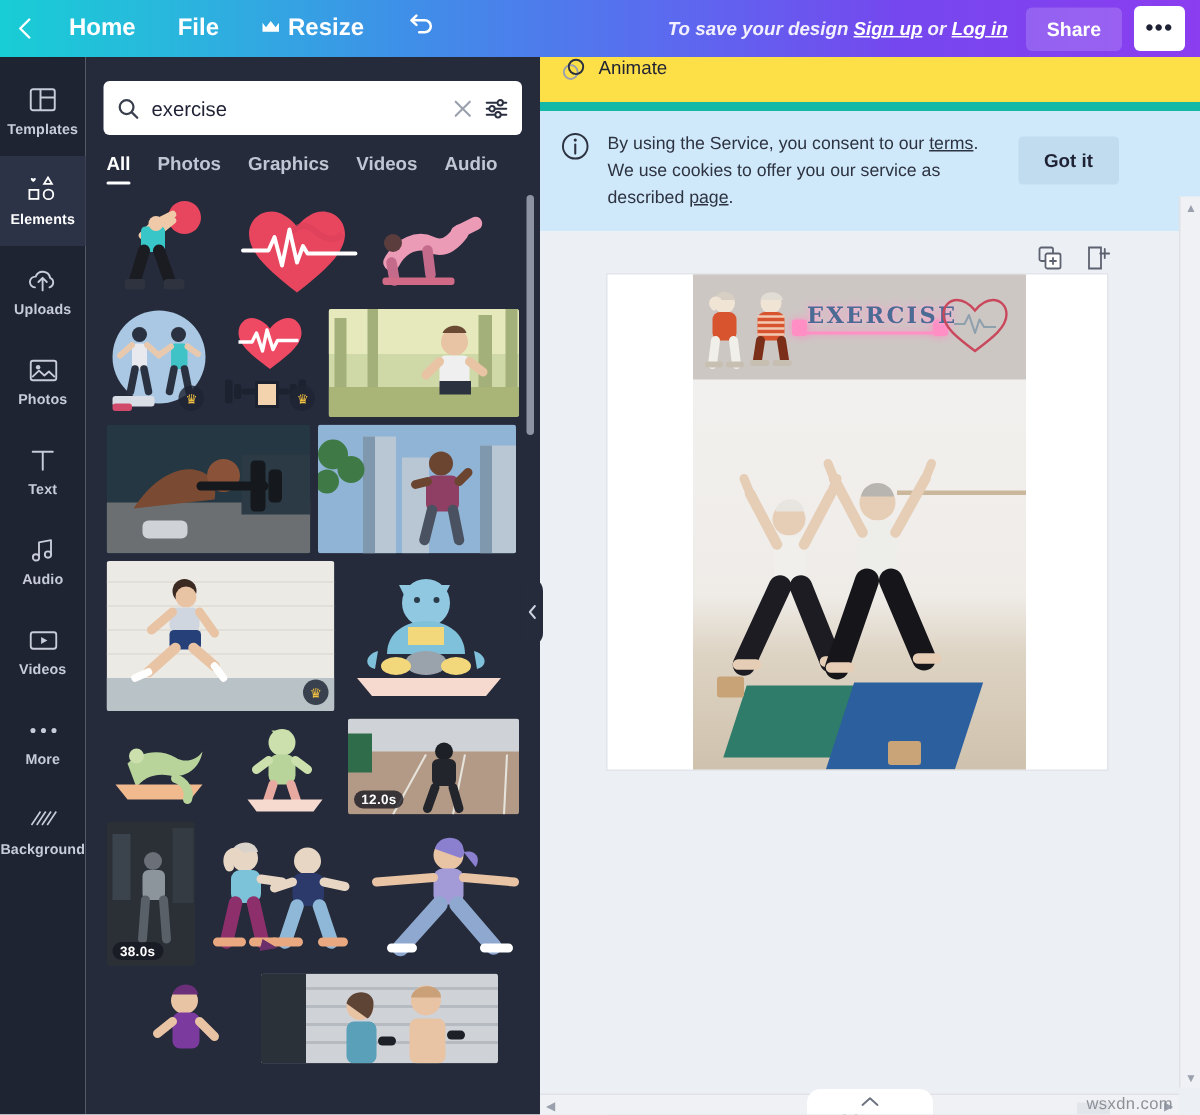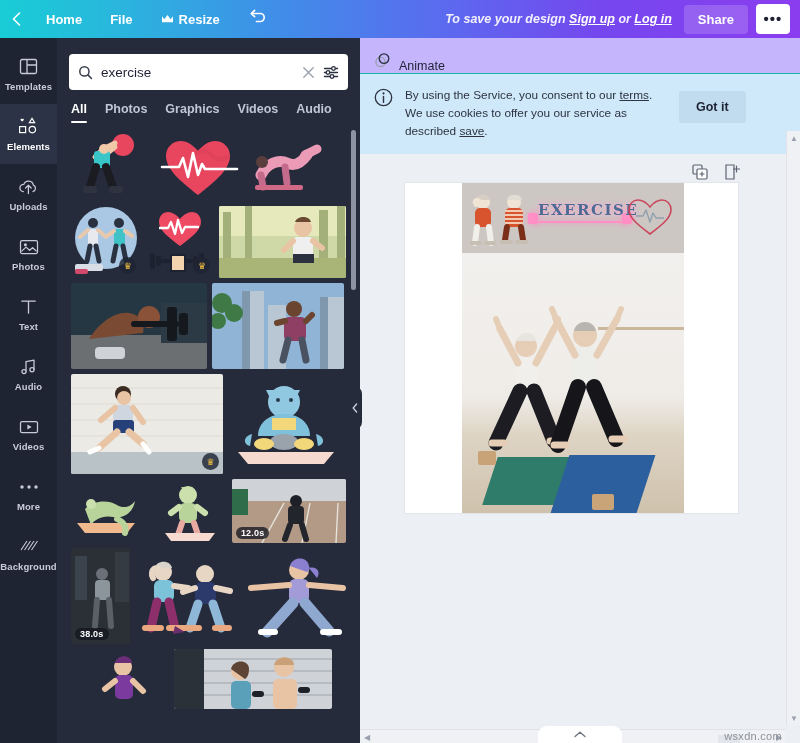--- a/index.html
+++ b/index.html
@@ -13,21 +13,21 @@
 
   
   .topbar {
     position: absolute; left: 0; top: 0; width: 800px; height: 38px;
     background: linear-gradient(90deg, #18cdd5 0%, #29b7dd 14%, #3f8fe8 34%, #5a6bef 55%, #7547ee 75%, #8b3df0 100%);
     display: flex; align-items: center; color: #fff; font-size: 13.5px;
   }
   .tb-back { width: 32px; display: flex; align-items: center; justify-content: center; cursor: pointer; }
   .tb-item {
     height: 38px; display: flex; align-items: center; gap: 5px;
-    padding: 0 14px; font-weight: 700; font-size: 13px; color: #ffffff;
+    padding: 0 14px; font-weight: 700; font-size: 16px; color: #ffffff;
     cursor: pointer; white-space: nowrap;
   }
   .tb-spacer { flex: 1; }
   .tb-savemsg {
     font-style: italic; font-weight: 700; font-size: 12.5px;
     color: #f2f0fe; margin-right: 12px; white-space: nowrap;
   }
   .tb-savemsg a { color: #fff; text-decoration: underline; }
   .tb-share {
     background: rgba(255,255,255,0.17); color: #fff; font-weight: 700; font-size: 13px;
@@ -110,22 +110,22 @@
     display: flex; align-items: center; justify-content: center;
     color: #cdd2de; font-size: 10px; cursor: pointer; z-index: 6;
   }
 
   
   .main {
     position: absolute; left: 360px; top: 38px; width: 440px; height: 705px;
     background: #eceff4;
   }
   .animate-bar {
-    height: 36px; background: #c4b5fd; display: flex; align-items: flex-end;
-    gap: 8px; padding: 0 14px; border-bottom: 1px solid #14b8a6;
+    height: 36px; background: #fde047; display: flex; align-items: flex-start;
+    gap: 8px; padding: 0 14px; border-bottom: 6px solid #14b8a6;
   }
   .animate-label { font-size: 12.5px; color: #1f2235; font-weight: 400; }
 
   .cookie {
     background: #cfe9fb; display: flex; align-items: flex-start;
     padding: 13px 14px 13px 14px; gap: 12px; min-height: 72px;
   }
   .cookie-ico { flex: 0 0 auto; margin-top: 1px; }
   .cookie-text {
     flex: 1; font-size: 11.8px; line-height: 1.52; color: #2d3340; max-width: 262px;
@@ -750,21 +750,21 @@
     </div>
 
     <div class="cookie">
       <span class="cookie-ico">
         <svg width="19" height="19" viewBox="0 0 19 19" aria-hidden="true">
             <circle cx="9.5" cy="9.5" r="8.2" stroke="#2d3340" stroke-width="1.3" fill="none"></circle>
             <circle cx="9.5" cy="5.4" r="1.05" fill="#2d3340"></circle>
             <path d="M9.5 8.4v6" stroke="#2d3340" stroke-width="1.4" stroke-linecap="round"></path>
           </svg>
       </span>
-      <div class="cookie-text"><span>By using the Service, you consent to our </span><a href="#">terms</a><span>. We use cookies to offer you our service as described </span><a href="#">save</a><span>.</span></div>
+      <div class="cookie-text"><span>By using the Service, you consent to our </span><a href="#">terms</a><span>. We use cookies to offer you our service as described </span><a href="#">page</a><span>.</span></div>
       <button class="cookie-btn">Got it</button>
     </div>
 
     <div class="canvas-area">
 
       <div class="page-tools">
         <span>
           <svg width="16" height="16" viewBox="0 0 16 16" aria-hidden="true">
               <rect x="1" y="1" width="9" height="9" rx="1.2" stroke="#5d6270" stroke-width="1.2" fill="none"></rect>
               <rect x="5" y="5" width="10" height="10" rx="1.2" stroke="#5d6270" stroke-width="1.2" fill="#fff"></rect>

